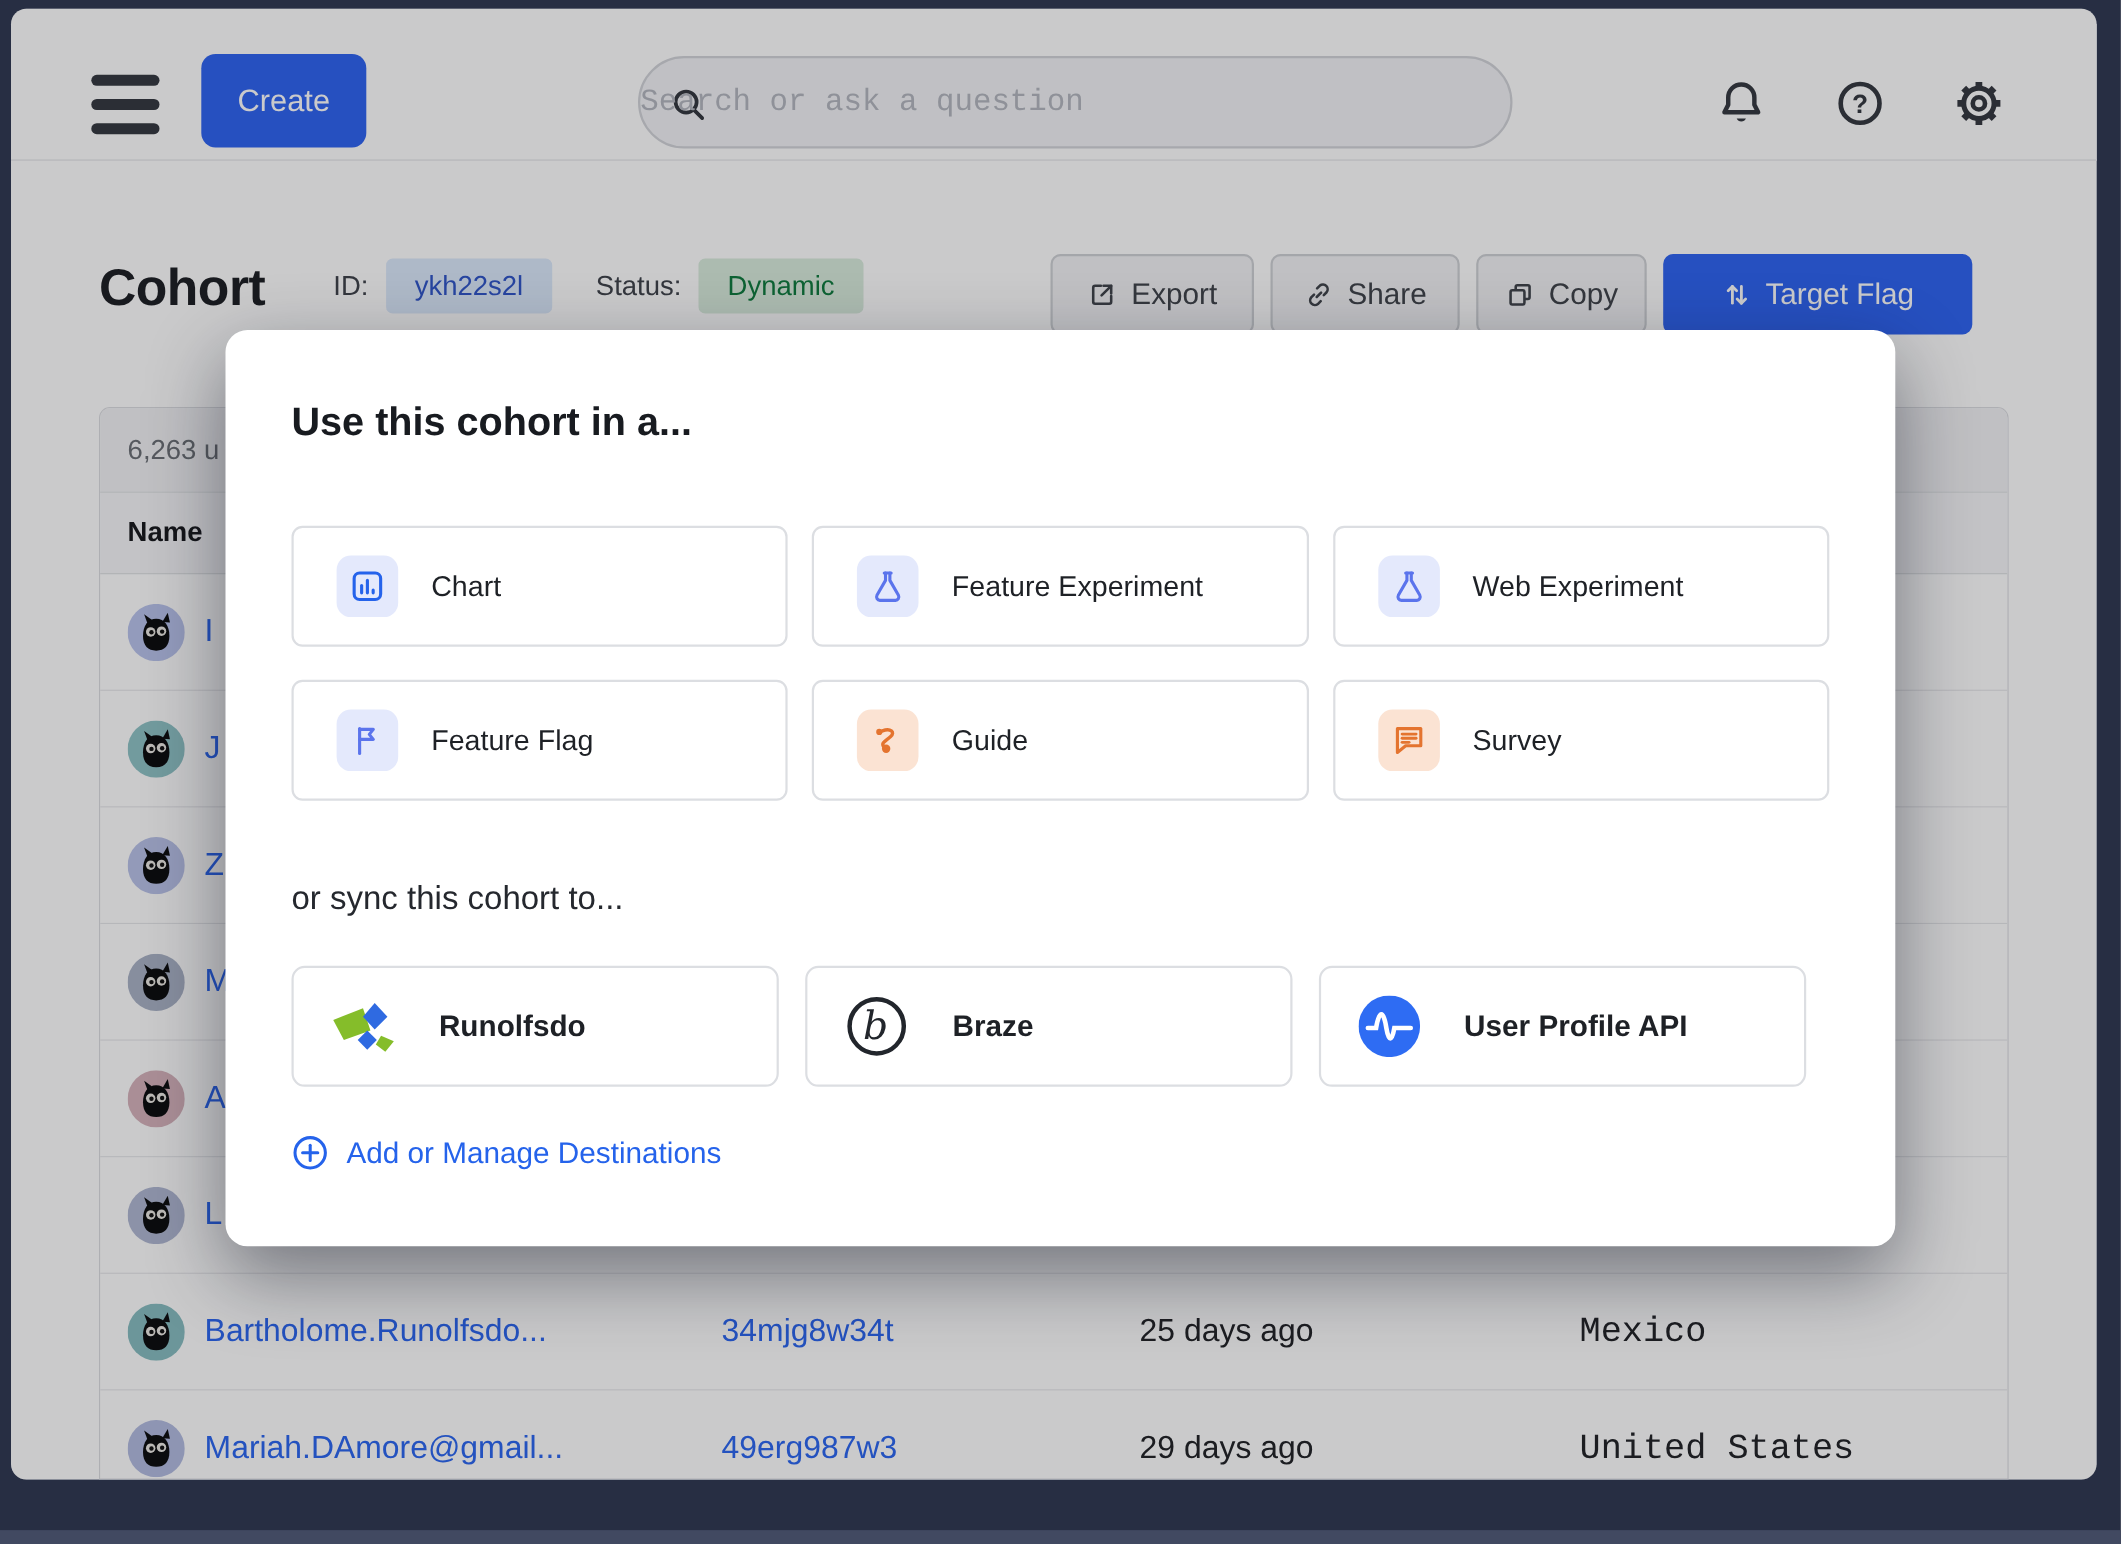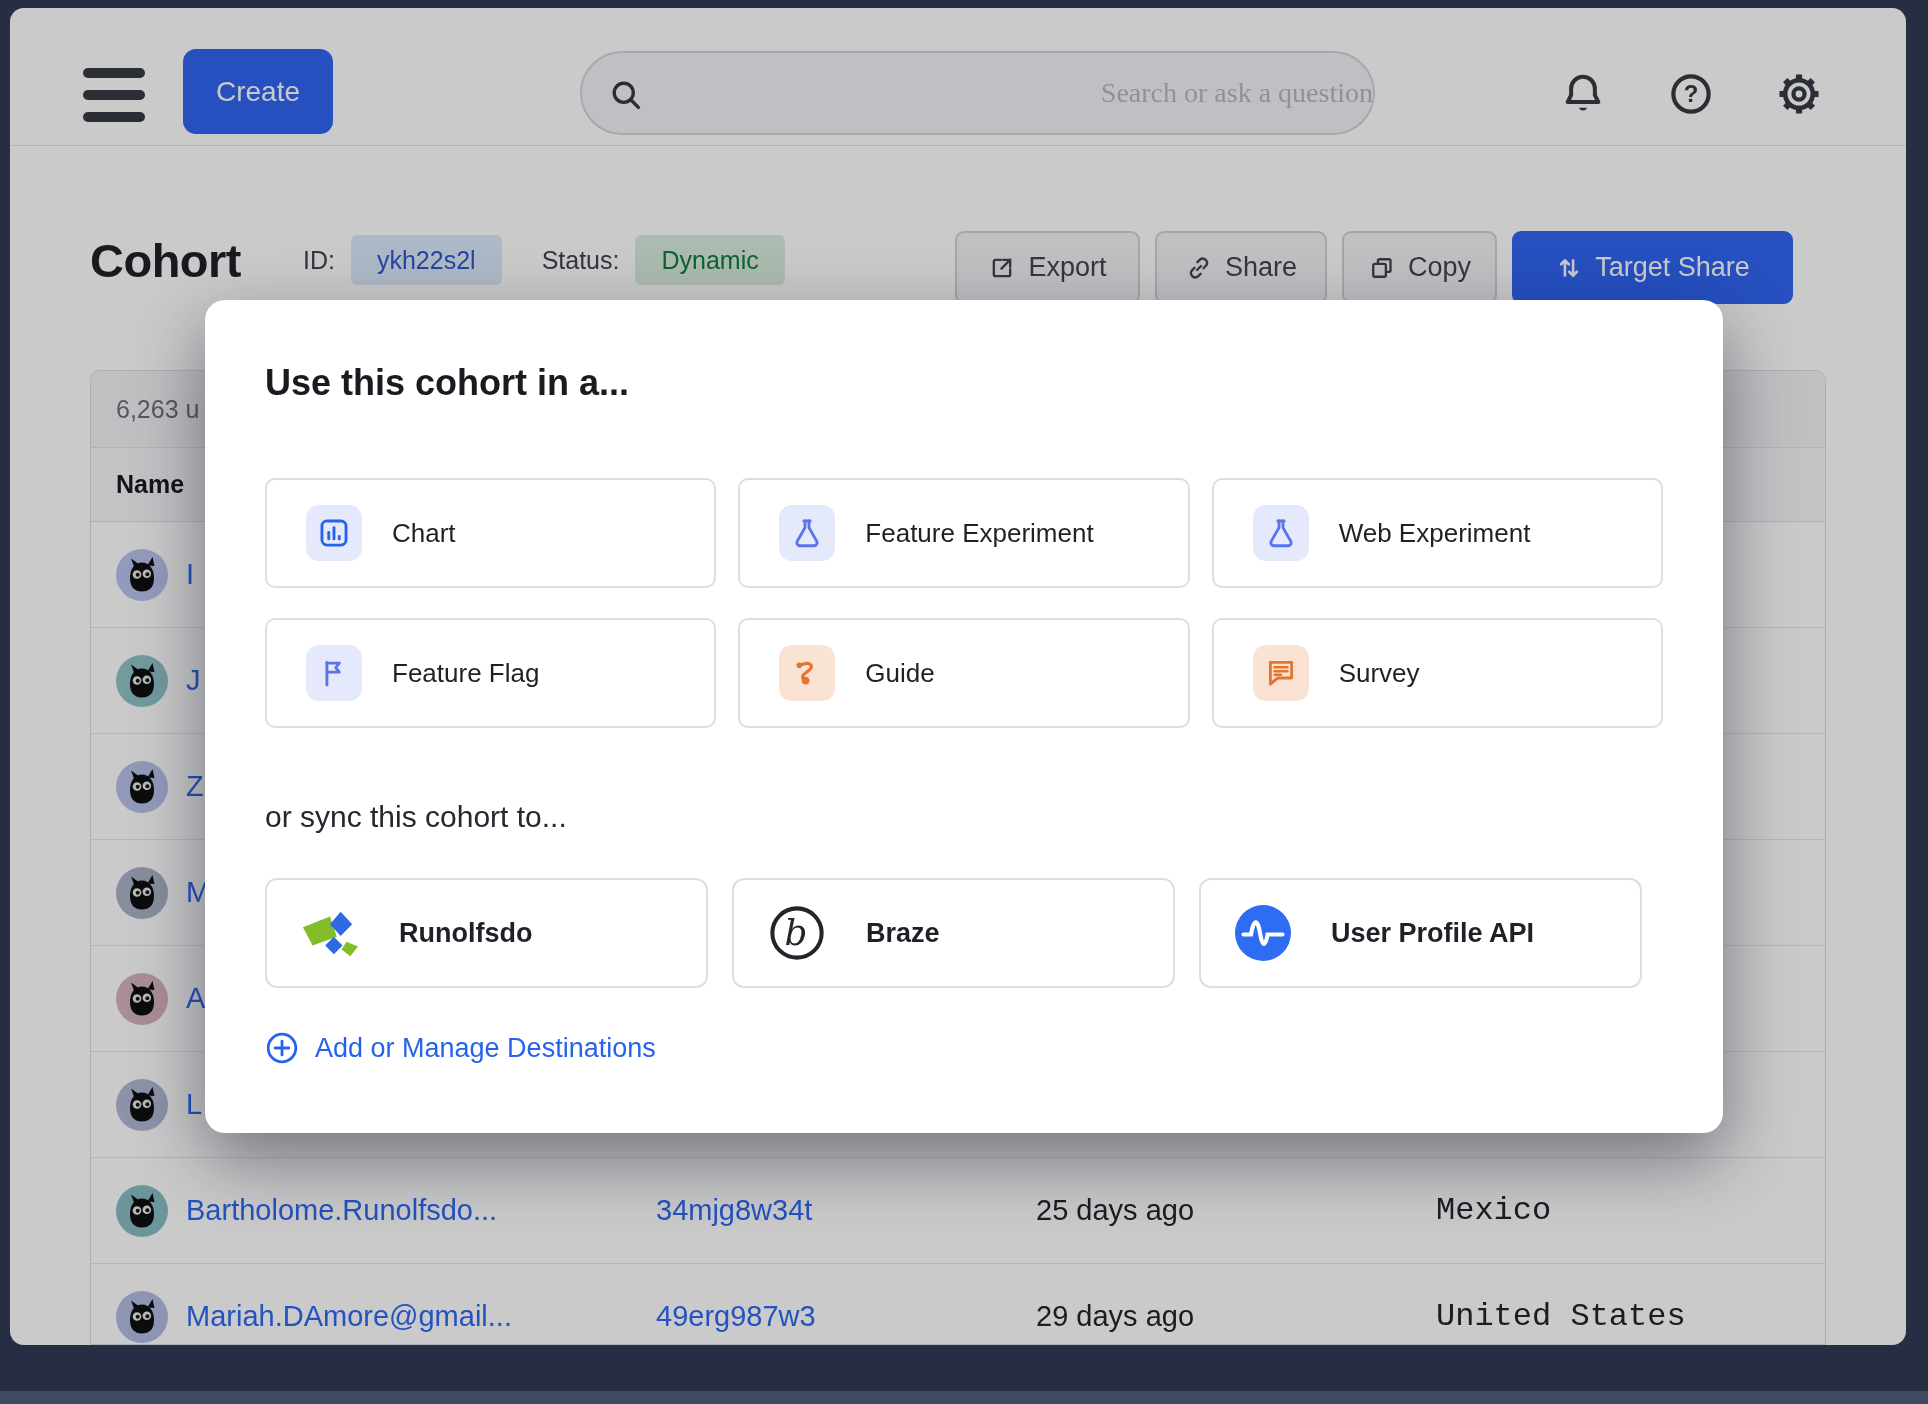--- a/index.html
+++ b/index.html
@@ -17,22 +17,22 @@
   .hamburger { position:absolute; left:73px; top:46px; width:62px; height:54px; display:flex;
                flex-direction:column; justify-content:space-between; cursor:pointer; }
   .hamburger span { display:block; height:10px; border-radius:5px; background:#34383f; }
   .btn-create { position:absolute; left:173px; top:27px; width:150px; height:85px; border:none;
                 background:#2e63f1; color:#fff; font-size:28px; border-radius:13px;
                 font-family:"Liberation Sans", sans-serif; cursor:pointer; }
   .searchbar { position:absolute; left:570px; top:29px; width:795px; height:84px;
                background:#f2f3f6; border:2px solid #d2d4d9; border-radius:43px; display:flex; align-items:center; }
   .searchbar svg { position:absolute; left:26px; top:24px; }
   .searchbar input { position:absolute; left:0; top:0; width:100%; height:100%; background:transparent;
-                     border:none; outline:none; font-size:28px; color:#a16207; text-align:right;
-                     font-family:Liberation Serif, serif; }
+                     border:none; outline:none; font-size:28px; color:#a16207; text-align:left;
+                     font-family:Liberation Mono, monospace; }
   .searchbar input::placeholder { color:#b4b7bf; }
   .top-icons { position:absolute; left:1545px; top:44px; display:flex; gap:52px; }
   .top-icons .ic { width:56px; height:56px; display:flex; align-items:center; justify-content:center; cursor:pointer; }
 
   
   .page-header { position:absolute; left:80px; top:212px; height:80px; display:flex; align-items:center; }
   .page-title { font-size:47px; font-weight:700; color:#1c1e23; letter-spacing:-0.5px; margin-right:62px; }
   .meta-label { font-size:25px; color:#3e424a; margin-right:16px; }
   .badge { height:50px; padding:0 26px; display:flex; align-items:center; border-radius:6px; font-size:25px; }
   .badge.id { background:#dce9fb; color:#2f55c8; margin-right:40px; }
@@ -183,21 +183,21 @@
       </svg>
       <span>Copy</span>
     </button>
     <button class="act-btn primary">
       <svg width="28" height="28" viewBox="0 0 24 24" fill="none" stroke="#ffffff" stroke-width="2.2" stroke-linecap="round" stroke-linejoin="round">
         <path d="M8.5 18.5 V5.5"></path>
           <path d="M5.2 8.8 L8.5 5.5 L11.8 8.8"></path>
         <path d="M15.5 5.5 V18.5"></path>
           <path d="M12.2 15.2 L15.5 18.5 L18.8 15.2"></path>
       </svg>
-      <span>Target Share</span>
+      <span>Target Flag</span>
     </button>
   </div>
 
   <div class="table">
     <div class="count-strip">6,263 u</div>
     <div class="thead">Name</div>
 
     <div class="trow">
       <div class="cell name">
         <svg class="avatar" viewBox="0 0 52 52">

